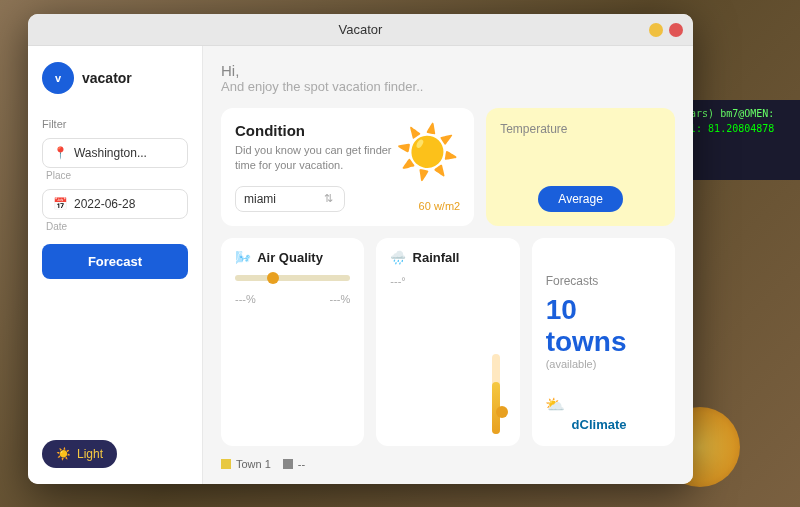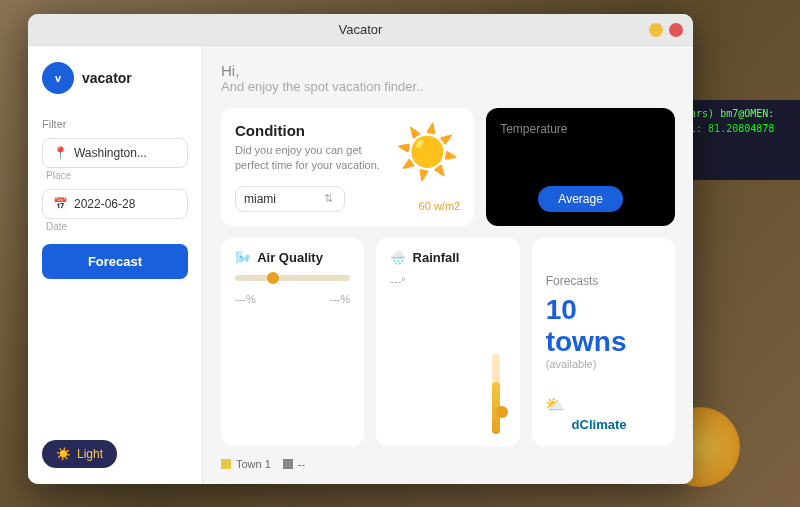--- a/index.html
+++ b/index.html
@@ -255,21 +255,21 @@
     .solar-label {
       font-size: 11px;
       color: #e8a020;
       position: absolute;
       bottom: 14px;
       right: 14px;
     }
 
     
     .temp-card {
-      background: #000000;
+      background: #fef9c3;
       border-radius: 12px;
       padding: 14px;
       flex: 1;
       display: flex;
       flex-direction: column;
       align-items: center;
     }
     .temp-card-title {
       font-size: 12px;
       color: #888;
@@ -565,21 +565,21 @@
 
       <div class="greeting">
         <div class="greeting-hi">Hi,</div>
         <div class="greeting-sub">And enjoy the spot vacation finder..</div>
       </div>
 
       <div class="cards-top">
 
         <div class="condition-card">
           <div class="condition-title">Condition</div>
-          <div class="condition-desc">Did you enjoy you can get perfect time for your vacation.</div>
+          <div class="condition-desc">Did you know you can get finder time for your vacation.</div>
           <span class="sun-icon">☀️</span>
           <div class="condition-search">
             <input type="text" value="miami" style="">
             <span style="font-size:11px;color:#aaa;">⇅</span>
           </div>
           <div class="solar-label">60 w/m2</div>
         </div>
 
         <div class="temp-card">
           <div class="temp-card-title">Temperature</div>

